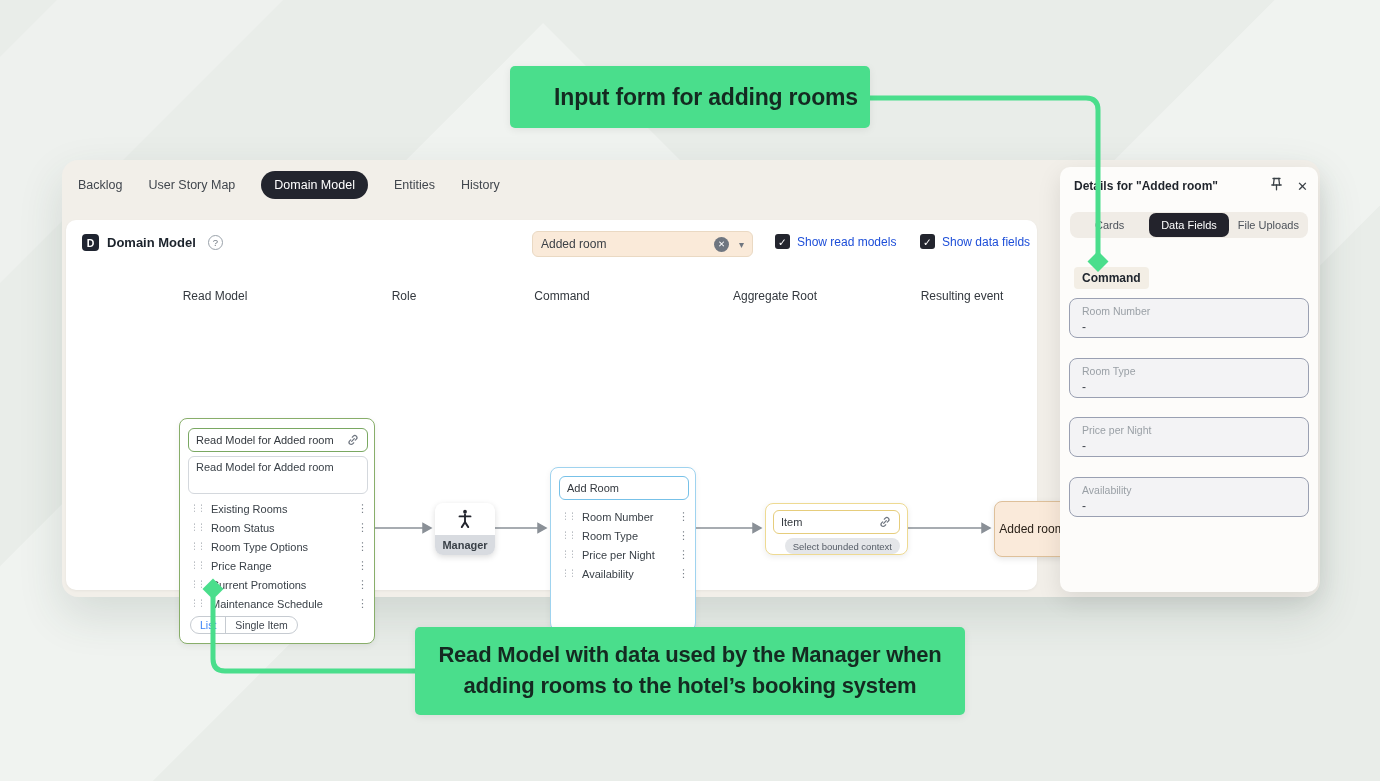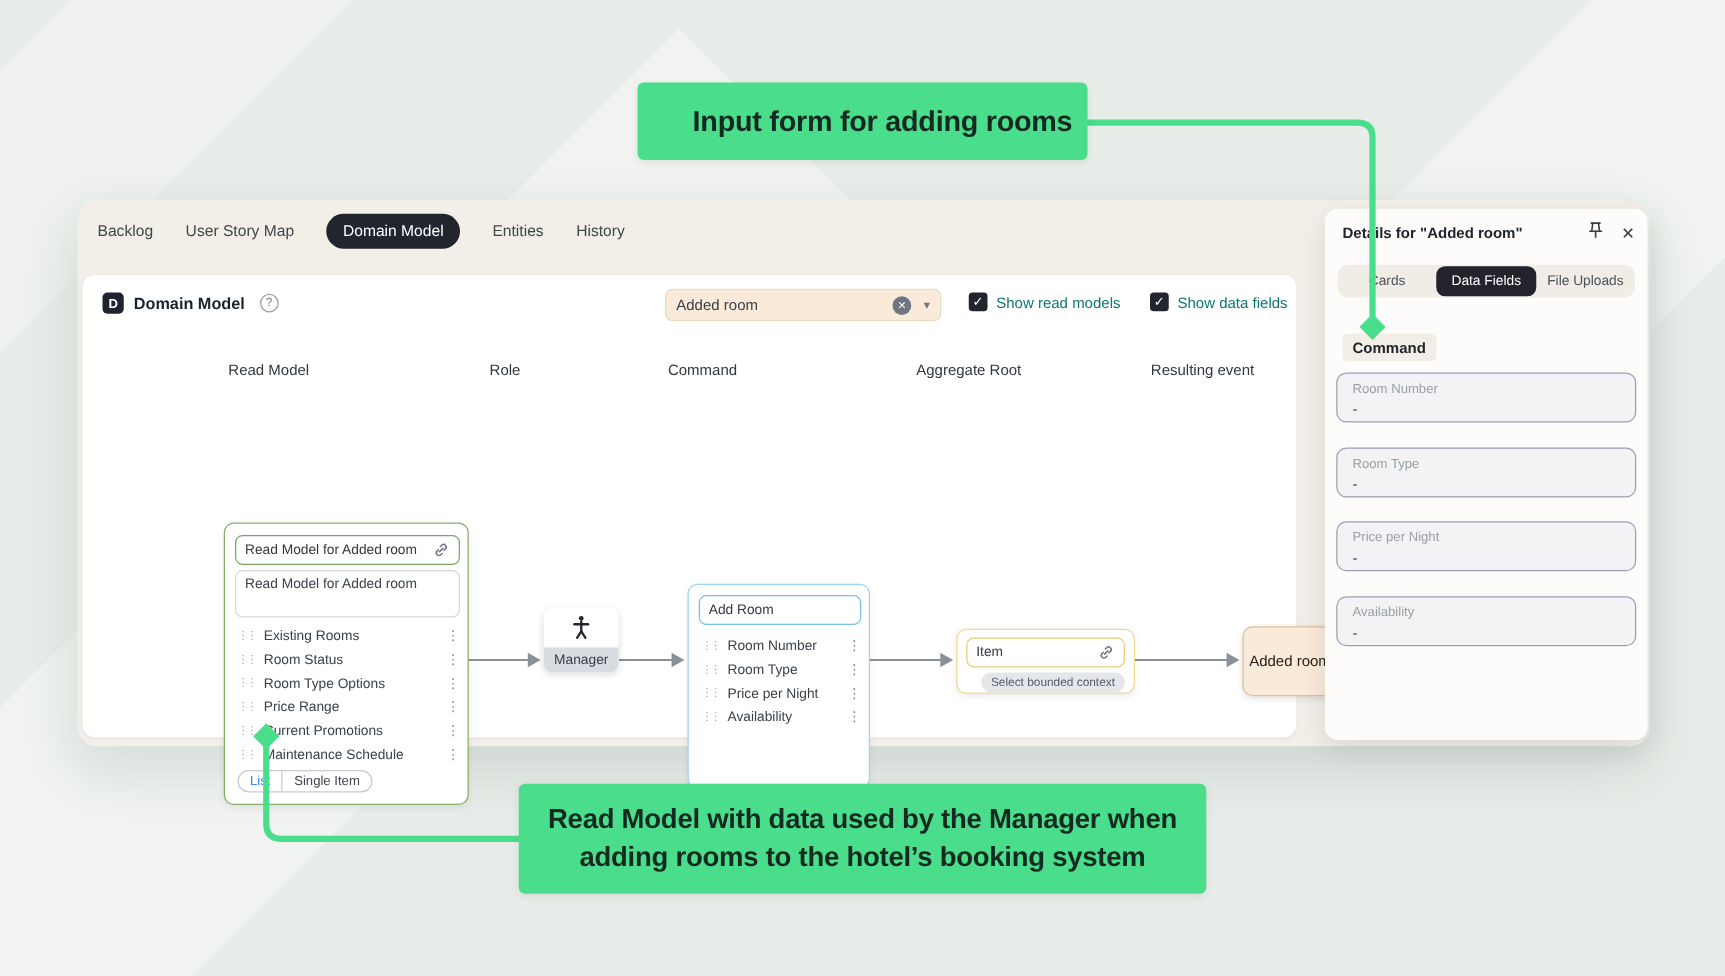--- a/index.html
+++ b/index.html
@@ -36,21 +36,21 @@
             border:1px solid #ead9c3; border-radius:6px; display:flex; align-items:center; padding:0 8px; }
   .filter-text { font-size:12px; color:#3b4046; flex:1; }
   .clear-icon { width:15px; height:15px; background:#6f7680; border-radius:50%; color:#fff; font-size:8.5px;
                 display:flex; align-items:center; justify-content:center; margin-right:10px; }
   .caret-icon { font-size:10px; color:#6f7680; }
 
   .checks { position:absolute; top:14px; display:flex; align-items:center; gap:7px; }
   .chk1 { left:709px; } .chk2 { left:854px; }
   .checkbox { width:15px; height:15px; background:#23252e; border-radius:3px; color:#fff; font-size:10.5px;
               display:flex; align-items:center; justify-content:center; }
-  .chk-label { font-size:12px; color:#0f766e; white-space:nowrap; }
+  .chk-label { font-size:12px; color:#1d4ed8; white-space:nowrap; }
 
   .col-h { position:absolute; top:69px; transform:translateX(-50%); font-size:12px; color:#33383e; white-space:nowrap; }
 
   
   .node-input { border-radius:6px; background:#fff; display:flex; align-items:center; padding:0 7px;
                 font-size:11px; color:#33383e; }
   .link-icon svg { display:block; }
   .frow { display:flex; align-items:center; height:19px; padding:0 6px 0 8px; }
   .handle { font-size:9px; color:#a0a6ad; letter-spacing:-2px; margin-right:7px; line-height:1; }
   .frow-label { flex:1; font-size:11px; color:#3a4148; white-space:nowrap; }
@@ -63,22 +63,22 @@
   .rm-desc { position:absolute; left:8px; top:37px; width:180px; height:38px; border:1px solid #d4d8dd;
              border-radius:6px; font-size:11px; color:#3a4148; padding:4px 7px; }
   .rm-rows { position:absolute; left:2px; top:80px; width:192px; }
   .rm-toggle { position:absolute; left:10px; top:197px; display:flex; align-items:center;
                border:1px solid #c6cbd1; border-radius:10px; overflow:hidden; background:#fff; }
   .seg { font-size:10.5px; padding:2px 9px; }
   .seg-list { color:#3b82f6; border-right:1px solid #c6cbd1; }
   .seg-single { color:#3f454d; }
 
   
-  .role-node { position:absolute; left:369px; top:266px; width:60px; height:52px; background:#fff;
-               border-radius:8px; box-shadow:0 2px 6px rgba(0,0,0,.14); overflow:hidden; }
+  .role-node { position:absolute; left:369px; top:283px; width:60px; height:52px; background:#fff;
+               border-radius:8px; box-shadow:0 2px 6px rgba(0,0,0,.14); overflow:hidden;font-weight:bold; }
   .role-icon { height:32px; display:flex; align-items:center; justify-content:center; }
   .role-label { height:20px; background:#d8dbe0; font-size:11px; color:#3a4148; display:flex;
                 align-items:center; justify-content:center; }
 
   
   .cmd-card { position:absolute; left:484px; top:247px; width:146px; height:164px; background:#fff;
               border:1.5px solid #9fd3ef; border-radius:8px; box-shadow:0 2px 6px rgba(0,0,0,.06); }
   .cmd-title { position:absolute; left:8px; top:8px; width:130px; height:24px; border:1.5px solid #77c1e8; }
   .cmd-rows { position:absolute; left:2px; top:39px; width:142px; }
 

